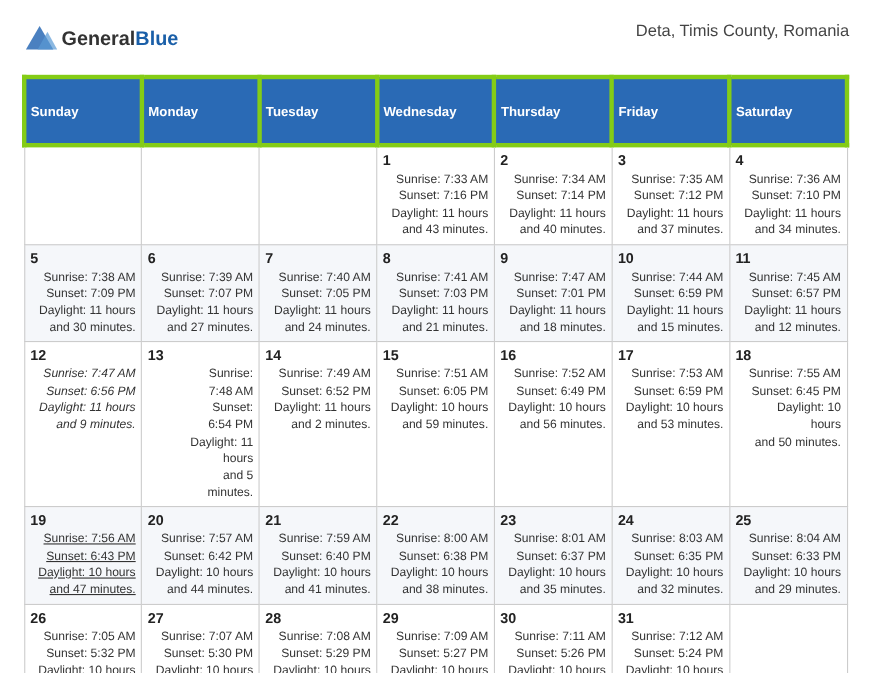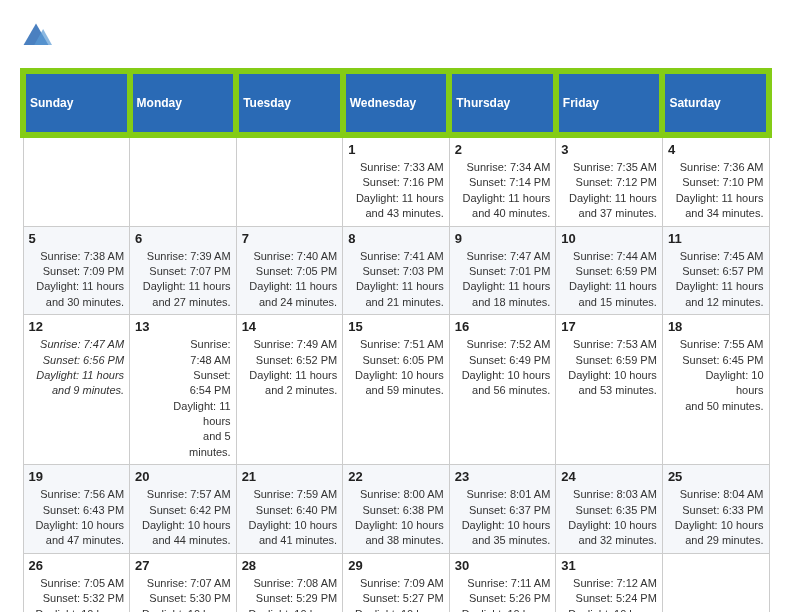--- a/index.html
+++ b/index.html
@@ -47,21 +47,21 @@
       border-collapse: collapse;
       font-size: 11px;
     }
     .calendar th {
       background: #2a6ab5;
       color: #fff;
       padding: 22px 4px;
       text-align: left;
       font-size: 12px;
       font-weight: bold;
-      border: 6px solid #84cc16;
+      border: 4px solid #84cc16;
     }
     .calendar td {
       border: 1px solid #ccc;
       vertical-align: top;
       padding: 4px 5px;
       width: calc(100% / 7);
       min-height: 80px;
       background: #fff;
     }
     .calendar tr:nth-child(even) td {
@@ -85,22 +85,26 @@
   </style>
 </head>
 <body>
 
 <div class="header">
   <div class="logo">
     <svg class="logo-icon" viewBox="0 0 36 36">
       <polygon points="18,4 32,28 4,28" fill="#2a6ab5" opacity="0.85"></polygon>
       <polygon points="26,10 36,28 16,28" fill="#5a9ad4" opacity="0.7"></polygon>
     </svg>
+    <div class="logo-text">
+      <div><span class="logo-general">General</span><span class="logo-blue">Blue</span></div>
+    </div>
   </div>
   <div class="title-block">
+    <div class="location">Deta, Timis County, Romania</div>
   </div>
 </div>
 
 <table class="calendar">
   <thead>
     <tr id="weekday-header">
         <th>Sunday</th>
         <th>Monday</th>
         <th>Tuesday</th>
         <th>Wednesday</th>
@@ -241,21 +245,21 @@
           <div class="day-number">18</div>
           <div class="day-info" style="white-space: pre-line; margin-left: 10px;">Sunrise: 7:55 AM
 Sunset: 6:45 PM
 Daylight: 10 hours
 and 50 minutes.</div>
         </td>
       </tr>
       <tr>
         <td>
           <div class="day-number">19</div>
-          <div class="day-info" style="white-space: pre-line;">Sunrise: 7:56 AM
+          <div class="day-info" style="white-space: pre-line; text-decoration: underline;">Sunrise: 7:56 AM
 Sunset: 6:43 PM
 Daylight: 10 hours
 and 47 minutes.</div>
         </td>
         <td>
           <div class="day-number">20</div>
           <div class="day-info" style="white-space: pre-line;">Sunrise: 7:57 AM
 Sunset: 6:42 PM
 Daylight: 10 hours
 and 44 minutes.</div>

